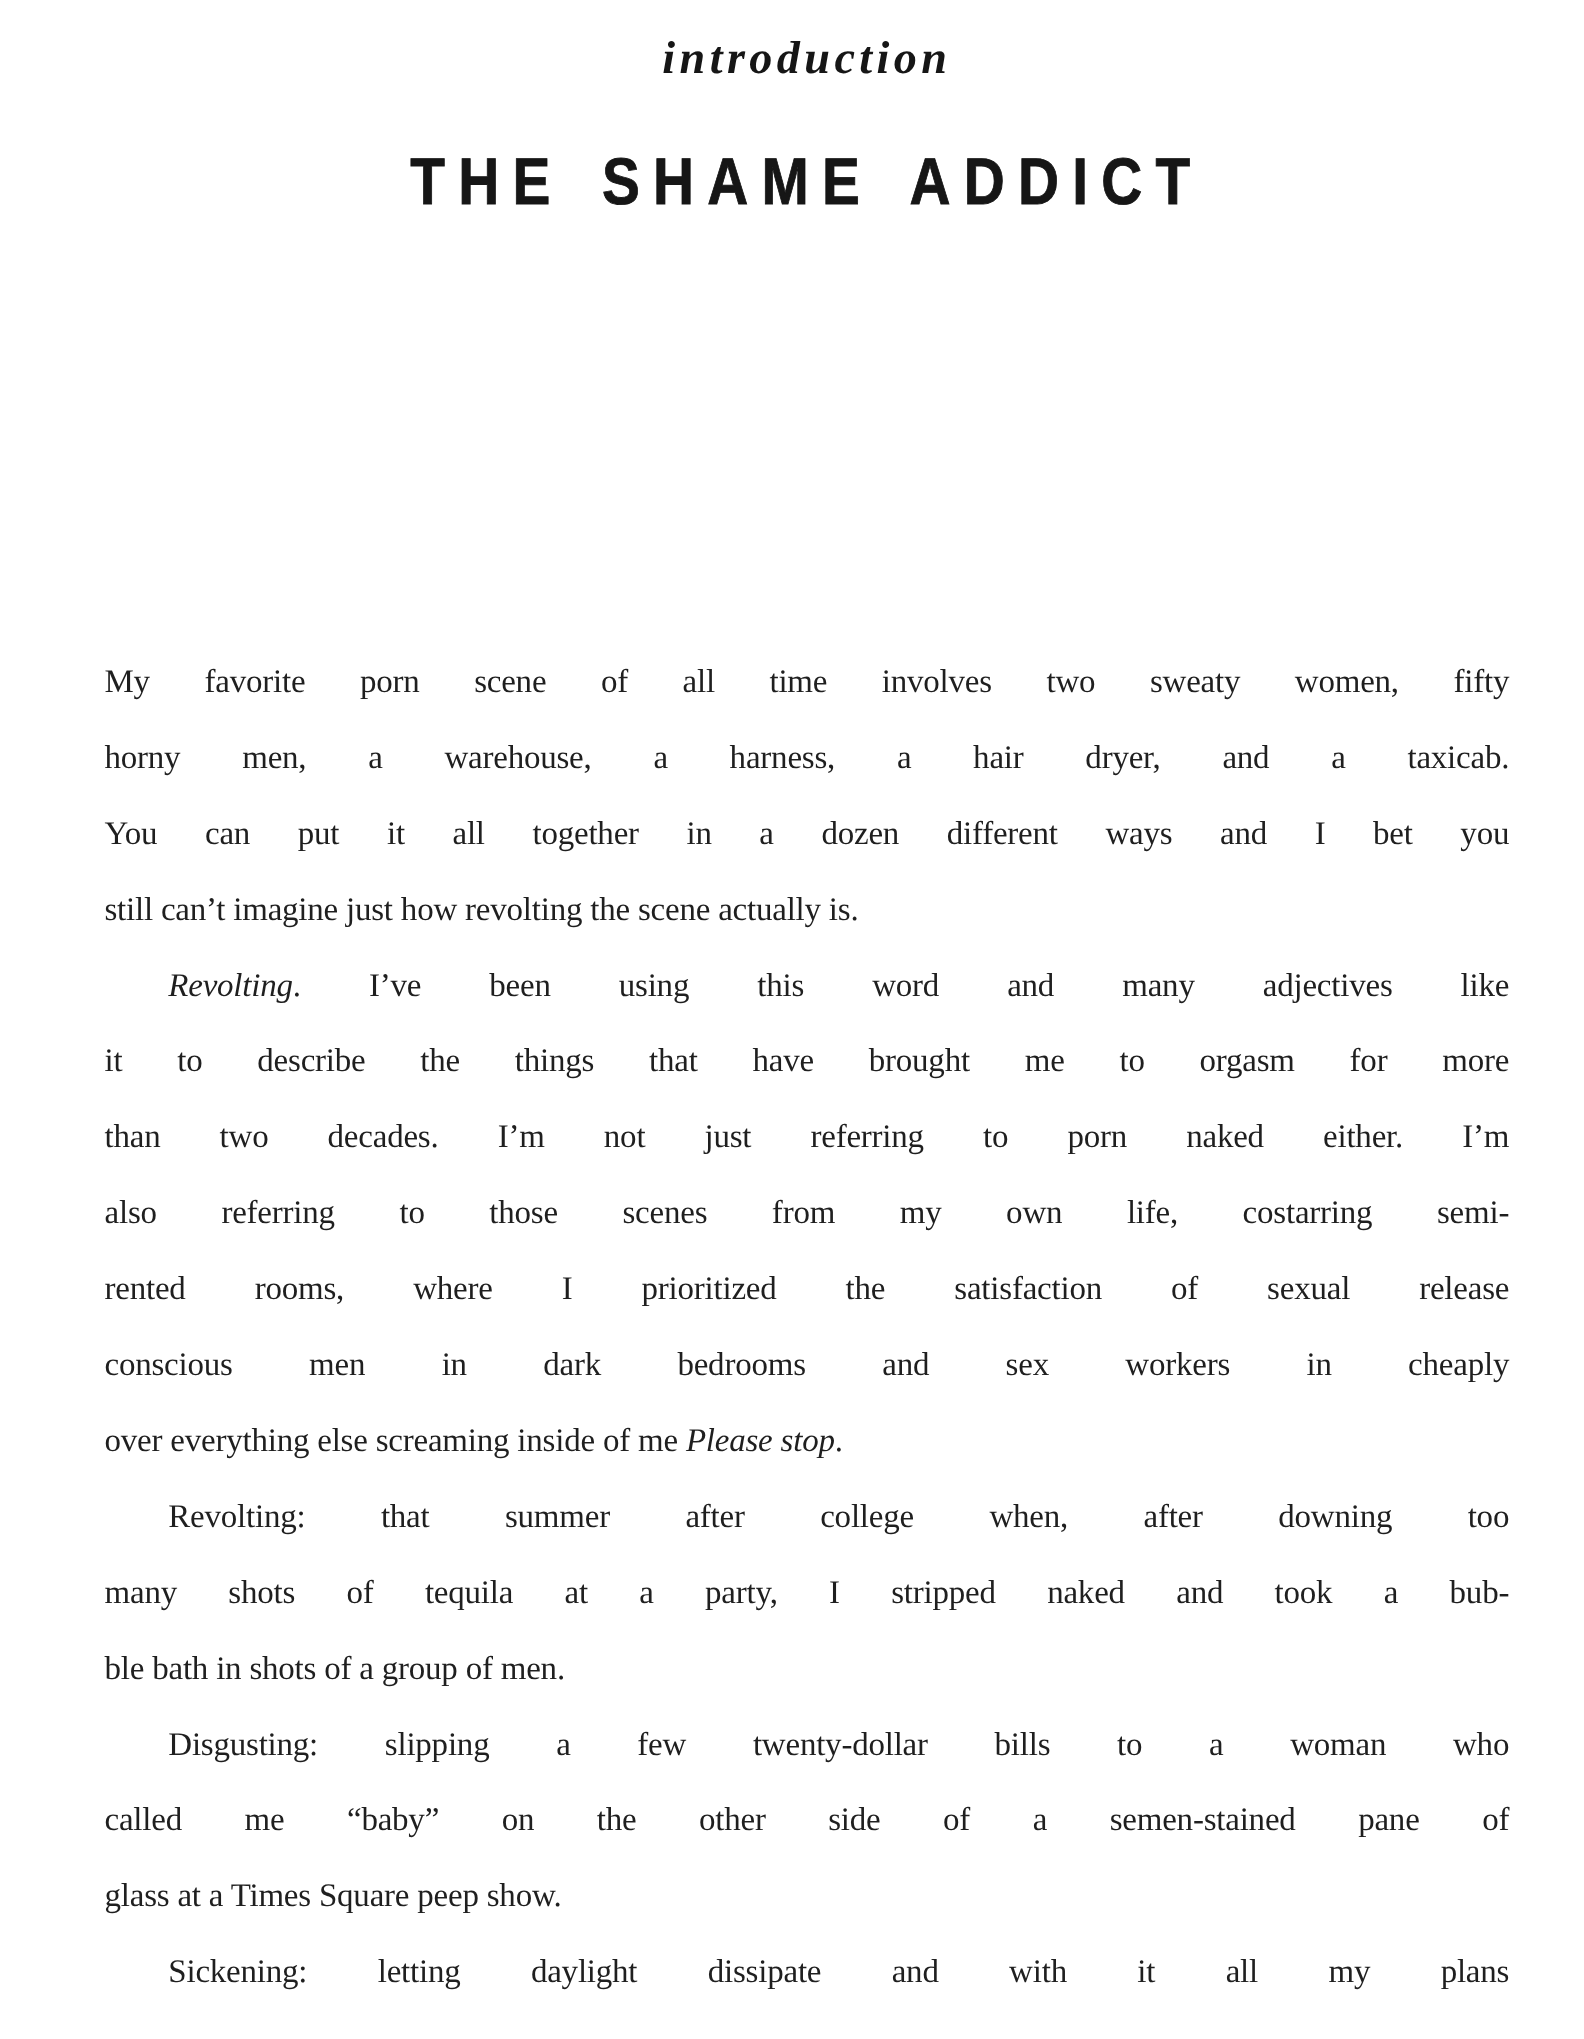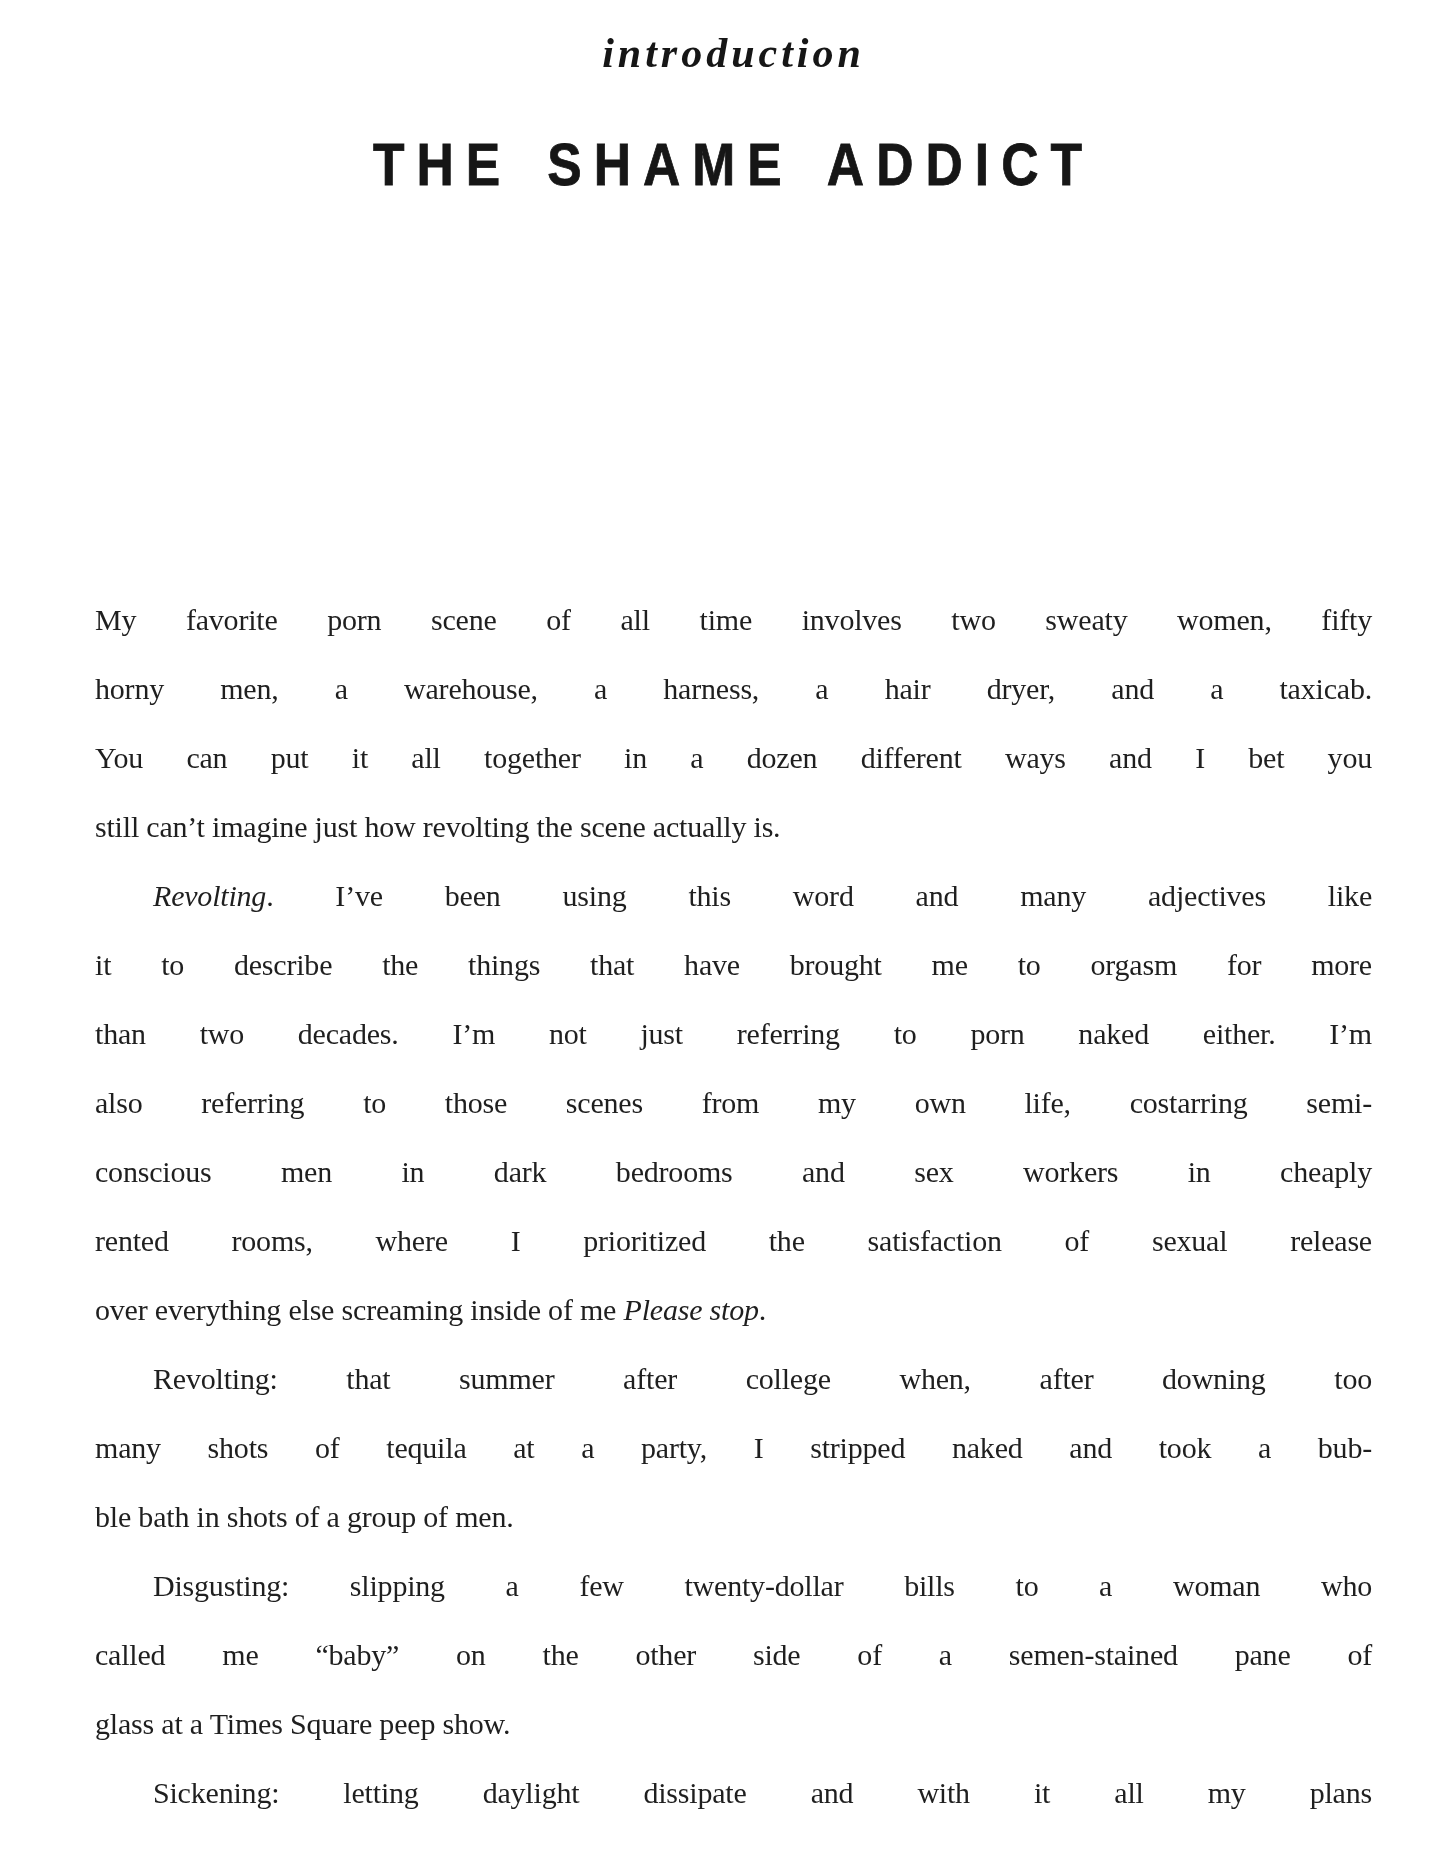--- a/index.html
+++ b/index.html
@@ -84,22 +84,22 @@
   <div class="title">THE SHAME ADDICT</div>
   <div class="body-text">
       <div class="line"><span>My favorite porn scene of all time involves two sweaty women, fifty</span></div>
       <div class="line"><span>horny men, a warehouse, a harness, a hair dryer, and a taxicab.</span></div>
       <div class="line"><span>You can put it all together in a dozen different ways and I bet you</span></div>
       <div class="line para-end"><span>still can’t imagine just how revolting the scene actually is.</span></div>
       <div class="line indent"><em>Revolting</em><span>. I’ve been using this word and many adjectives like</span></div>
       <div class="line"><span>it to describe the things that have brought me to orgasm for more</span></div>
       <div class="line"><span>than two decades. I’m not just referring to porn naked either. I’m</span></div>
       <div class="line"><span>also referring to those scenes from my own life, costarring semi-</span></div>
+      <div class="line"><span>rented rooms, where I prioritized the satisfaction of sexual release</span></div>
       <div class="line"><span>conscious men in dark bedrooms and sex workers in cheaply</span></div>
-      <div class="line"><span>rented rooms, where I prioritized the satisfaction of sexual release</span></div>
       <div class="line para-end"><span>over everything else screaming inside of me </span><em>Please stop</em><span>.</span></div>
       <div class="line indent"><span>Revolting: that summer after college when, after downing too</span></div>
       <div class="line"><span>many shots of tequila at a party, I stripped naked and took a bub-</span></div>
       <div class="line para-end"><span>ble bath in shots of a group of men.</span></div>
       <div class="line indent"><span>Disgusting: slipping a few twenty-dollar bills to a woman who</span></div>
       <div class="line"><span>called me “baby” on the other side of a semen-stained pane of</span></div>
       <div class="line para-end"><span>glass at a Times Square peep show.</span></div>
       <div class="line indent"><span>Sickening: letting daylight dissipate and with it all my plans</span></div>
     </div>
 </div>

